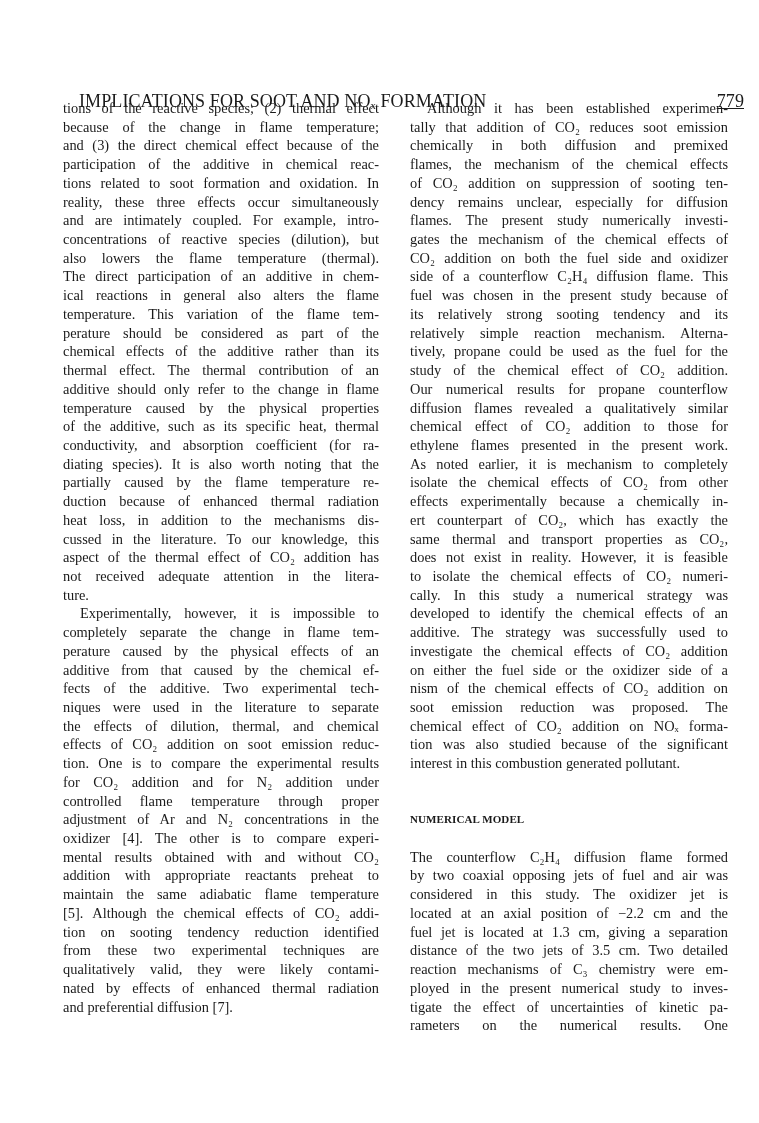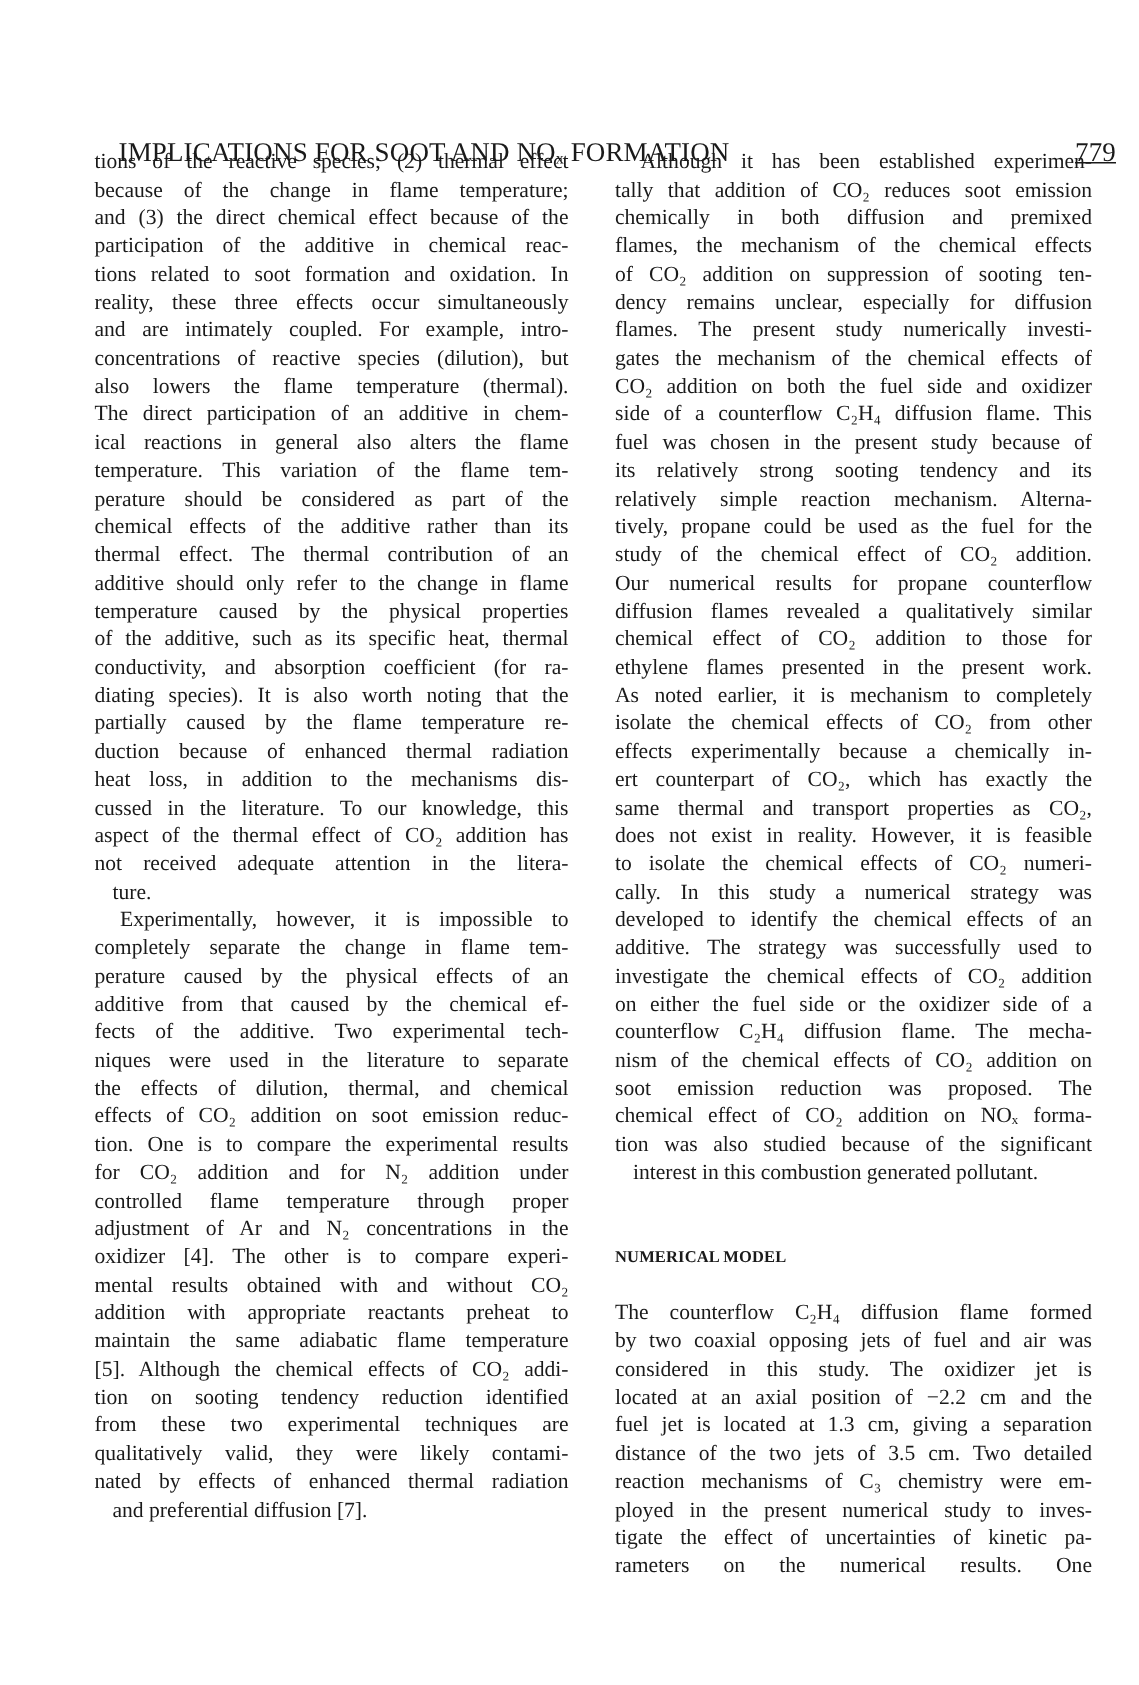--- a/index.html
+++ b/index.html
@@ -7,21 +7,21 @@
          font-family: "Liberation Serif", "DejaVu Serif", serif; color: #1a1a1a; }
   .header { position: absolute; top: 53px; left: 79px; width: 665px; height: 20px;
             font-size: 18px; letter-spacing: 0.1px; margin-top: 38px; }
   .header .title { position: absolute; left: 0; top: 0; }
   .header .pagenum { position: absolute; right: 0; top: 0; text-decoration: underline; }
   .col { position: absolute; top: 99px; font-size: 14.4px; line-height: 18.72px; }
   .col.left { left: 63px; width: 316px; }
   .col.right { left: 410px; width: 318px; }
   .line { display: block; height: 18.72px; white-space: nowrap; text-align: justify;
           text-align-last: justify; overflow: visible; }
-  .line.last { text-align-last: left; margin-left: 12px; }
+  .line.last { text-align-last: left; }
   .line.indent { text-indent: 17px; font-family: Liberation Serif, serif; }
   .gap { display: block; height: 18.72px; }
   .heading { display: block; height: 18.72px; font-weight: bold; font-size: 11px;
              text-align-last: left; letter-spacing: 0.1px; }
 </style>
 </head>
 <body>
 
 <div class="header">
   <span class="title">IMPLICATIONS FOR SOOT AND NOₓ FORMATION</span>
@@ -110,21 +110,20 @@
     <span class="line">effects experimentally because a chemically in-</span>
     <span class="line">ert counterpart of CO₂, which has exactly the</span>
     <span class="line">same thermal and transport properties as CO₂,</span>
     <span class="line">does not exist in reality. However, it is feasible</span>
     <span class="line">to isolate the chemical effects of CO₂ numeri-</span>
     <span class="line">cally. In this study a numerical strategy was</span>
     <span class="line">developed to identify the chemical effects of an</span>
     <span class="line">additive. The strategy was successfully used to</span>
     <span class="line">investigate the chemical effects of CO₂ addition</span>
     <span class="line">on either the fuel side or the oxidizer side of a</span>
-    <span class="line">counterflow C₂H₄ diffusion flame. The mecha-</span>
     <span class="line">nism of the chemical effects of CO₂ addition on</span>
     <span class="line">soot emission reduction was proposed. The</span>
     <span class="line">chemical effect of CO₂ addition on NOₓ forma-</span>
     <span class="line">tion was also studied because of the significant</span>
     <span class="line last">interest in this combustion generated pollutant.</span>
   </div>
   <span class="gap"></span>
   <span class="gap"></span>
   <span class="heading">NUMERICAL MODEL</span>
   <span class="gap"></span>

